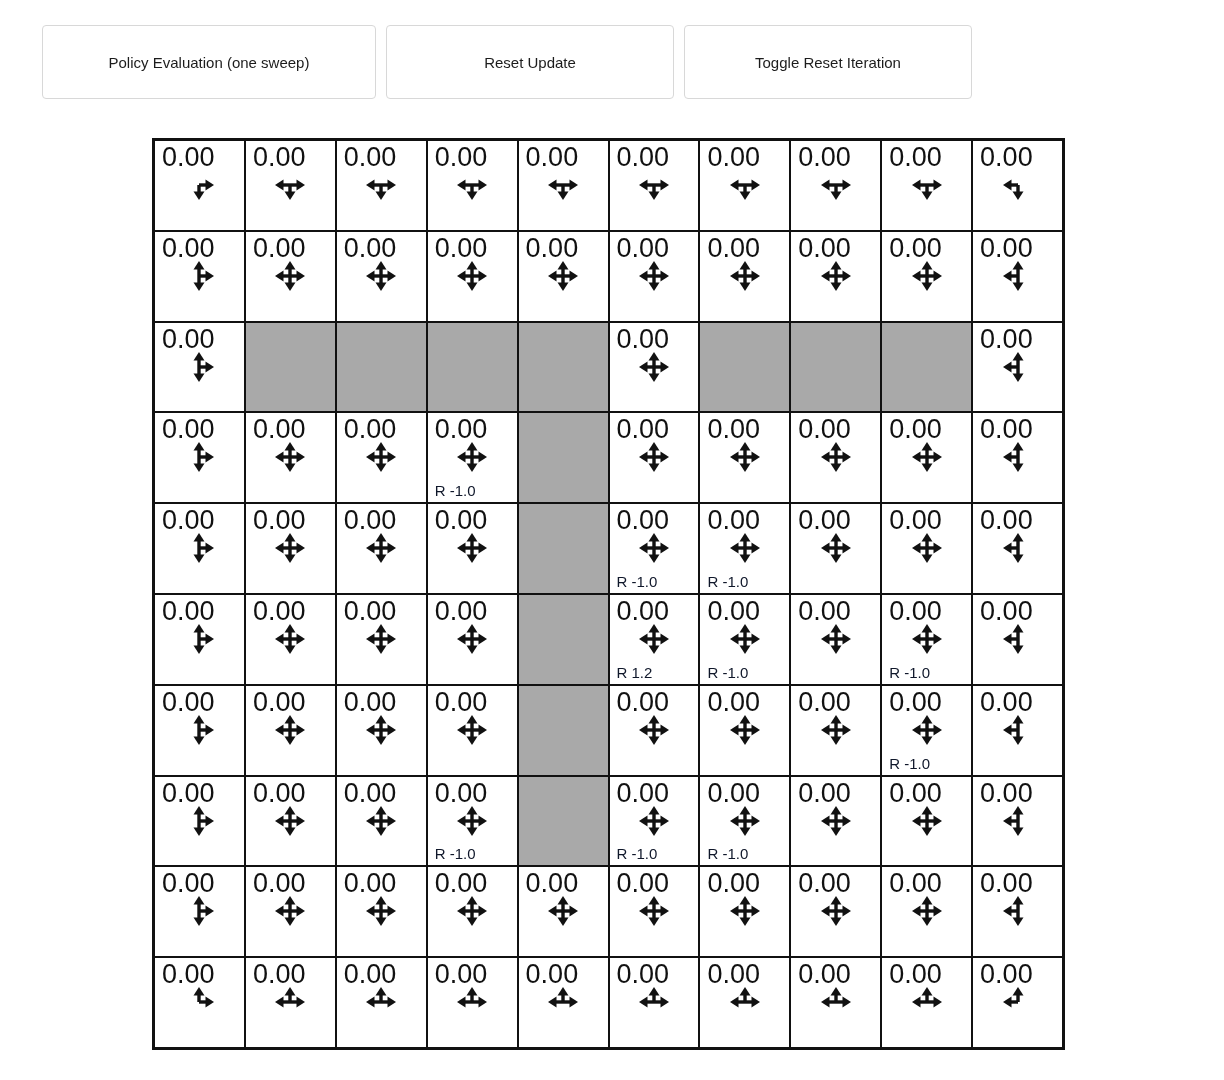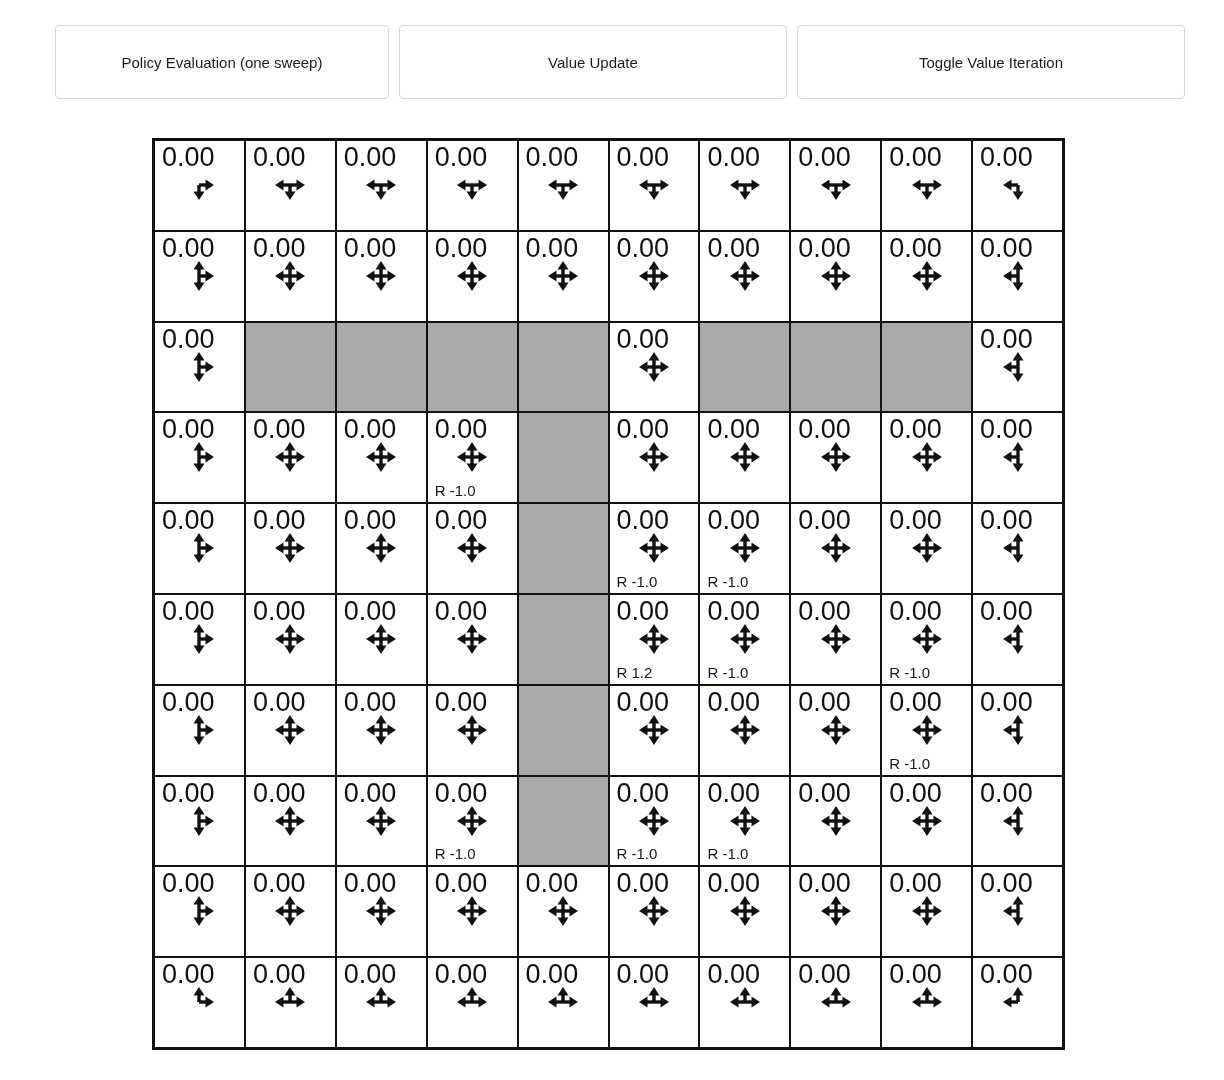--- a/index.html
+++ b/index.html
@@ -1,20 +1,20 @@
 <!DOCTYPE html>
 <html><head>
 <meta charset="utf-8">
 <style>
   html,body { margin:0; padding:0; }
   body {
     width:1224px; height:1080px; background:#ffffff; position:relative;
     font-family:"Liberation Sans", sans-serif; overflow:hidden;
   }
-  .toolbar { position:absolute; left:55px; top:25px; width:1130px; display:flex; gap:10px; }
+  .toolbar { position:absolute; left:42px; top:25px; width:930px; display:flex; gap:10px; }
   .btn {
     flex:1 1 0; height:74px; background:#ffffff; border:1px solid #d8d8d8; border-radius:4px;
     display:flex; align-items:center; justify-content:center;
     font-size:15px; color:#1c1c1c; cursor:pointer; font-family:inherit; padding:0;
   }
   .btn.wide { flex:0 0 334px; }
   .grid {
     position:absolute; left:152px; top:138px; width:913px; height:912px;
     border:2px solid #111111; box-sizing:border-box; background:#ffffff;
     display:grid; grid-template-columns:repeat(10,1fr); grid-template-rows:repeat(10,1fr);
@@ -23,22 +23,22 @@
   .cell.wall { background:#a9a9a9; }
   .val { position:absolute; top:1px; left:7px; font-size:27px; color:#111111; white-space:nowrap; }
   .arrows { position:absolute; left:50%; top:27px; transform:translateX(-50%); }
   .reward { position:absolute; left:7px; bottom:3px; font-size:15px; color:#0f172a; white-space:nowrap; }
 </style>
 </head>
 <body>
 
 <div class="toolbar">
   <button class="btn wide">Policy Evaluation (one sweep)</button>
-  <button class="btn">Value Update</button>
-  <button class="btn">Toggle Value Iteration</button>
+  <button class="btn">Reset Update</button>
+  <button class="btn">Toggle Reset Iteration</button>
 </div>
 
 <div class="grid">
     <div class="cell" style="background: rgb(255, 255, 255);">
       <div class="val">0.00</div>
       <svg width="34" height="34" viewBox="-17 -17 34 34" class="arrows">
         <g transform="rotate(0)">
           <line x1="0" y1="0" x2="8" y2="0" stroke="#111111" stroke-width="3.4"></line>
           <polygon points="6.5,-5.5 6.5,5.5 15,0" fill="#111111"></polygon>
         </g>

